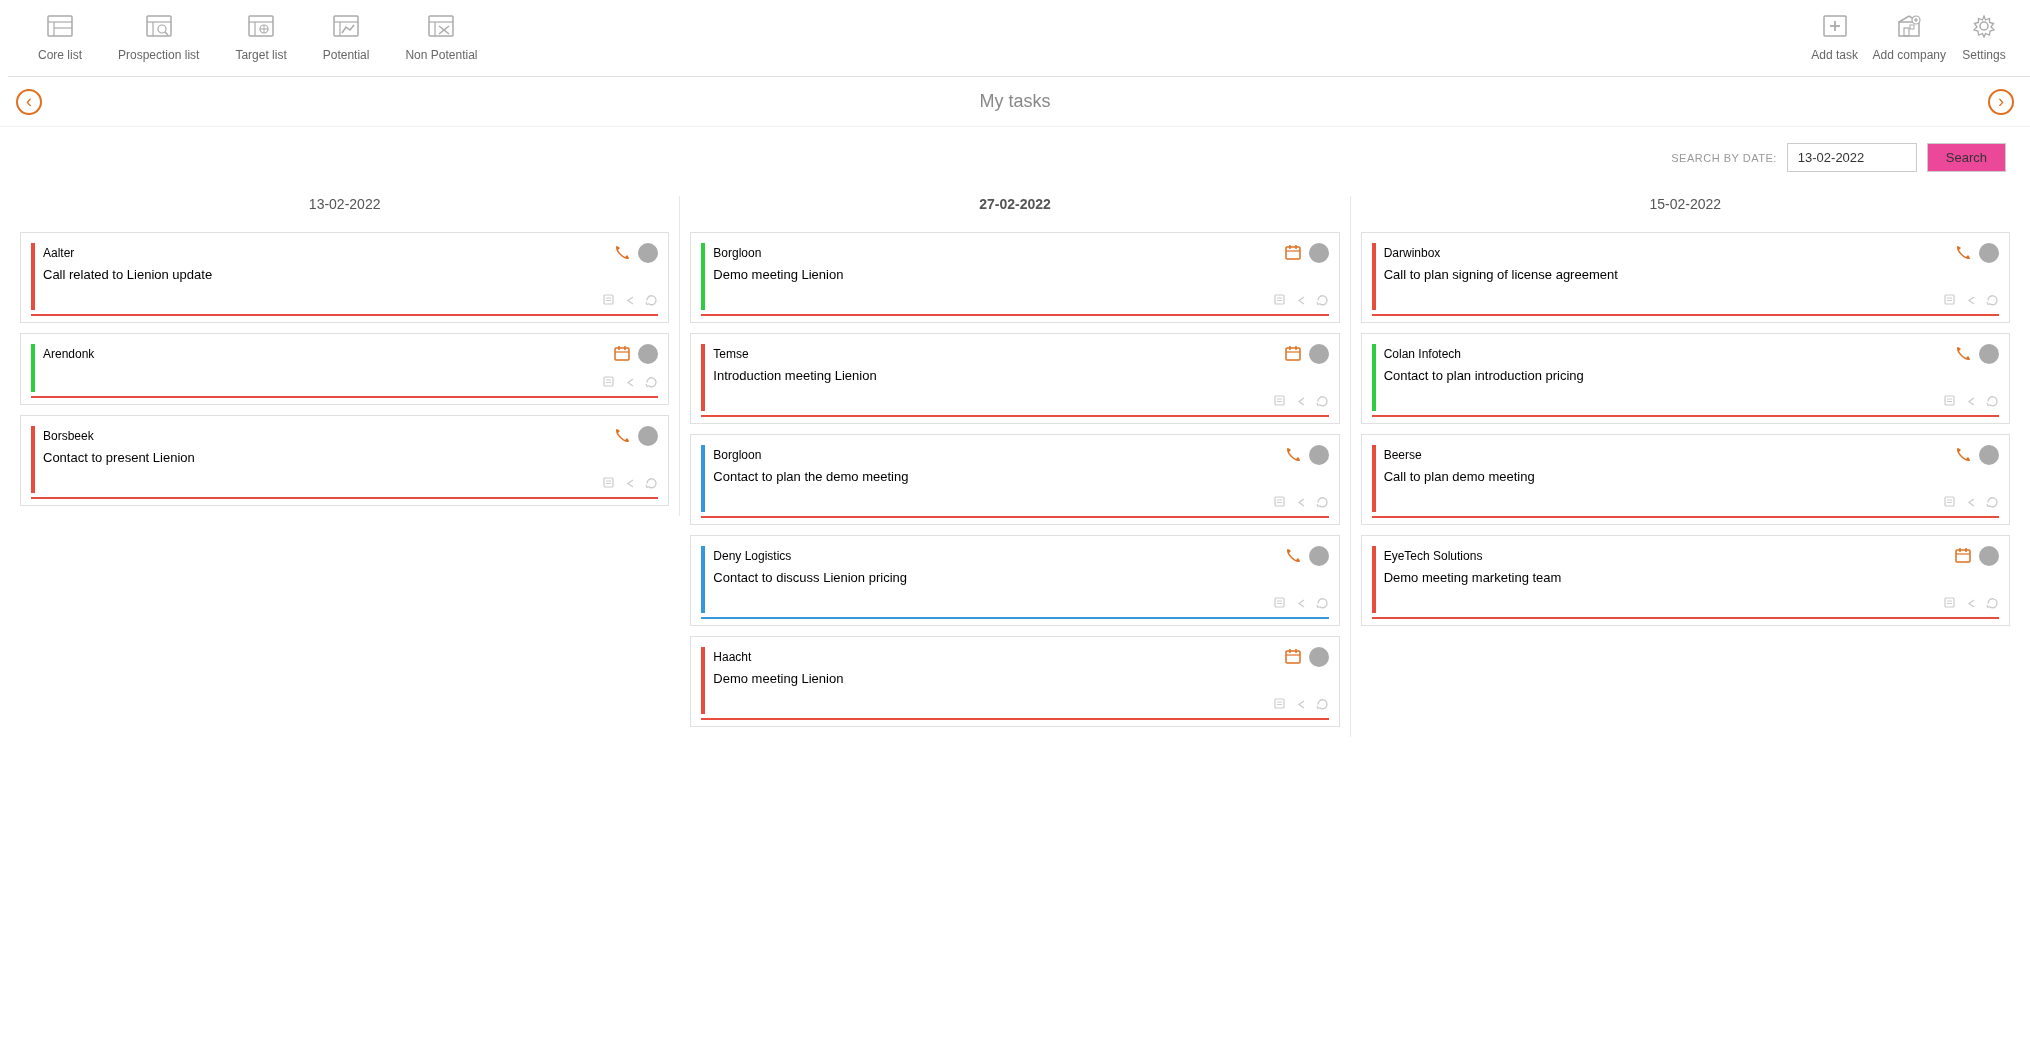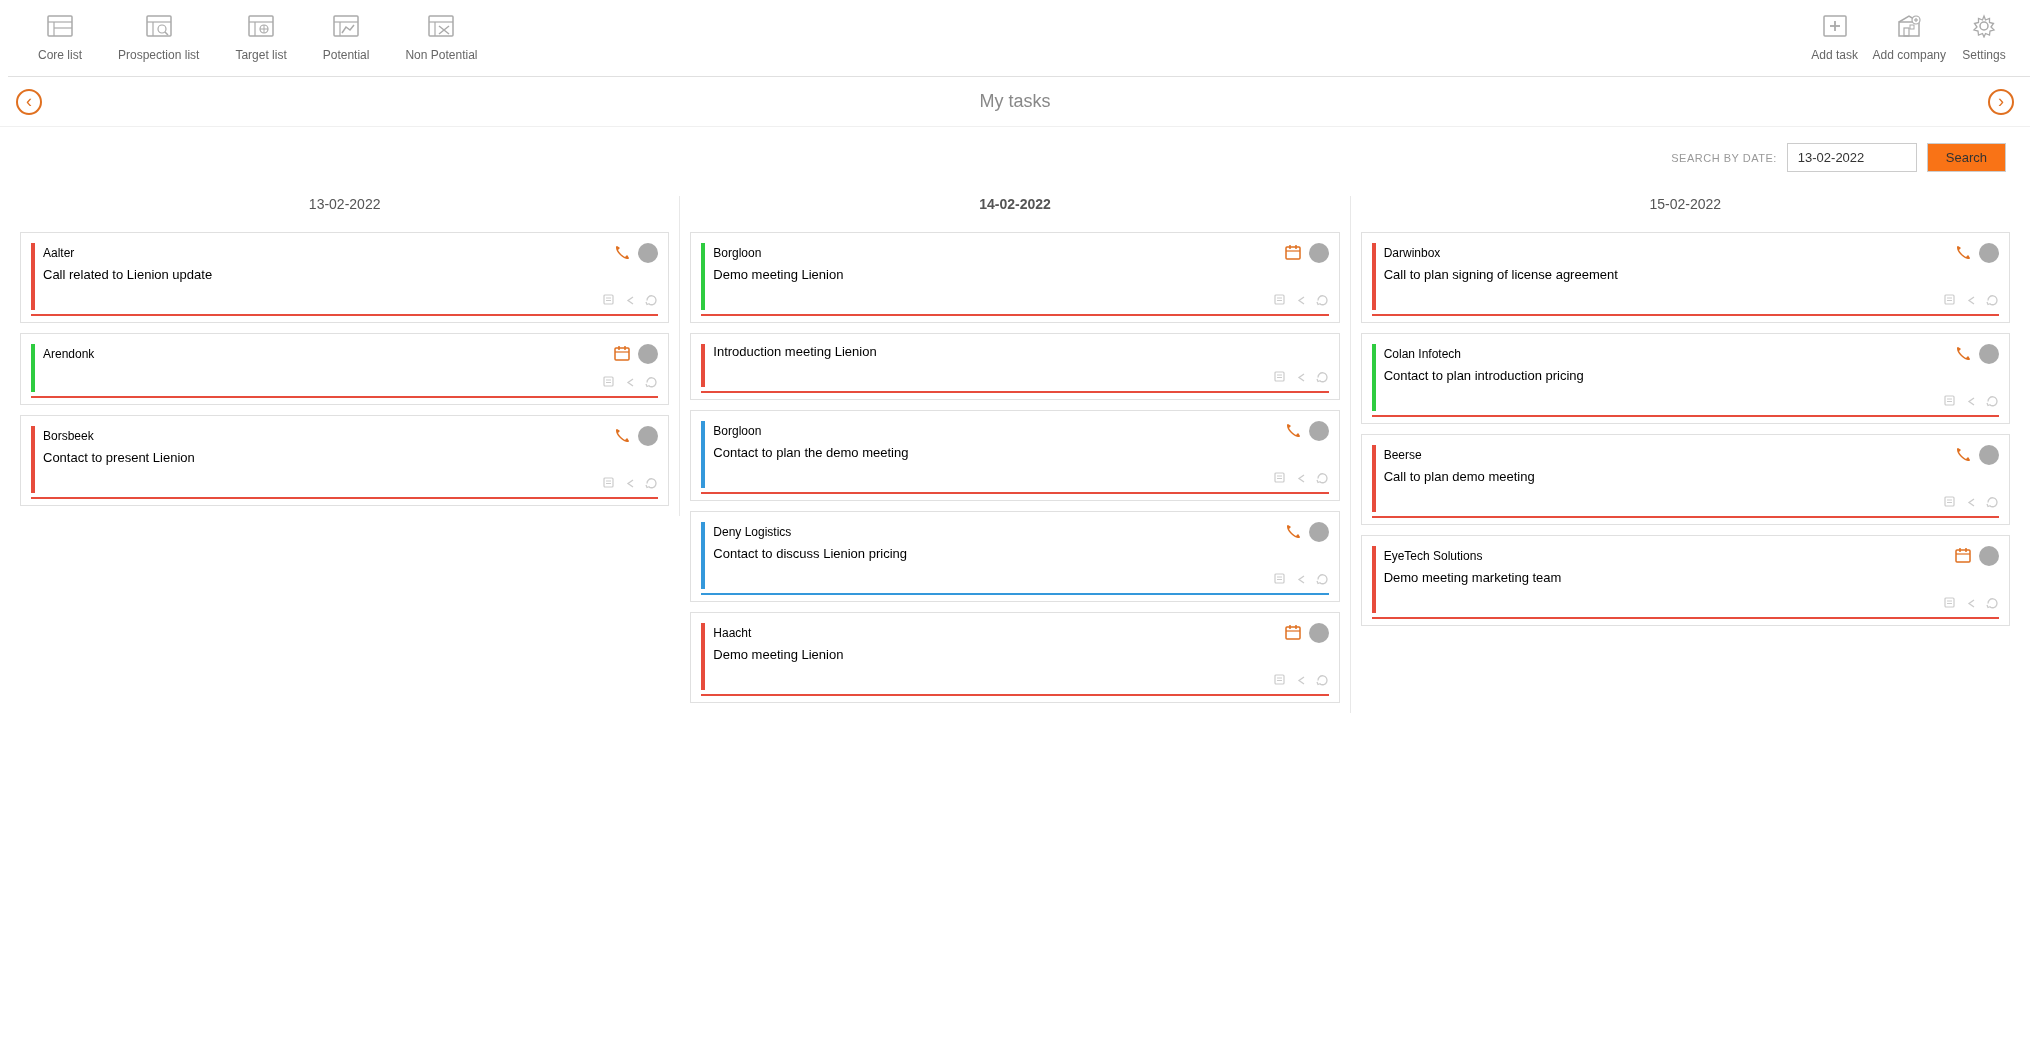--- a/index.html
+++ b/index.html
@@ -100,21 +100,21 @@
       margin-right: 0;
     }
     .search-date-input {
       border: 1px solid #ccc;
       padding: 6px 10px;
       font-size: 13px;
       color: #333;
       width: 130px;
     }
     .search-button {
-      background: #f97316;
+      background: #ec4899;
       border: 1px solid #ccc;
       padding: 6px 18px;
       font-size: 13px;
       cursor: pointer;
       color: #333;
     }
 
     
     .columns-container {
       display: flex;
@@ -431,21 +431,21 @@
                 <path d="M2 6.5 A4.5 4.5 0 1 1 4 10" stroke="#ccc" stroke-width="1.3" fill="none"></path>
                 <polyline points="1,8 2,10.5 4.5,9.5" stroke="#ccc" stroke-width="1.3" fill="none"></polyline>
               </svg>
     </span>
   </div>
         </div>
         <div class="task-card-bottom-red" style="height: 2px; margin-top: 4px;"></div>
       </div>
     </div>
     <div class="column">
-      <div class="column-header bold">14-02-2022</div>
+      <div class="column-header bold">27-02-2022</div>
       <div class="task-card">
         <div class="task-card-inner green">
           <div class="task-card-top">
             <span class="task-company">Borgloon</span>
             <span class="task-icons">
               <span class="task-icon"><svg width="16" height="16" viewBox="0 0 16 16" fill="none">
                   <rect x="1" y="3" width="14" height="12" rx="1" stroke="#e07020" stroke-width="1.5" fill="none"></rect>
                   <line x1="1" y1="7" x2="15" y2="7" stroke="#e07020" stroke-width="1.2"></line>
                   <line x1="5" y1="1" x2="5" y2="5" stroke="#e07020" stroke-width="1.5"></line>
                   <line x1="11" y1="1" x2="11" y2="5" stroke="#e07020" stroke-width="1.5"></line>
@@ -472,274 +472,286 @@
                 <path d="M2 6.5 A4.5 4.5 0 1 1 4 10" stroke="#ccc" stroke-width="1.3" fill="none"></path>
                 <polyline points="1,8 2,10.5 4.5,9.5" stroke="#ccc" stroke-width="1.3" fill="none"></polyline>
               </svg>
     </span>
   </div>
         </div>
         <div class="task-card-bottom-red" style="height: 2px; margin-top: 4px;"></div>
       </div>
       <div class="task-card">
         <div class="task-card-inner red">
-          <div class="task-description">Introduction meeting Lienion</div>
-          <div class="task-actions">
-    <span class="task-action-icon">
-      <svg width="13" height="13" viewBox="0 0 13 13" fill="none">
-                <rect x="1" y="1" width="9" height="9" rx="1" stroke="#ccc" stroke-width="1.2" fill="none"></rect>
-                <line x1="3" y1="4" x2="8" y2="4" stroke="#ccc" stroke-width="1"></line>
-                <line x1="3" y1="6.5" x2="8" y2="6.5" stroke="#ccc" stroke-width="1"></line>
-              </svg>
-    </span>
-    <span class="task-action-icon">
-      <svg width="13" height="13" viewBox="0 0 13 13" fill="none">
-                <polyline points="9,3 4,6.5 9,10" stroke="#ccc" stroke-width="1.3" fill="none"></polyline>
-              </svg>
-    </span>
-    <span class="task-action-icon">
-      <svg width="13" height="13" viewBox="0 0 13 13" fill="none">
-                <path d="M2 6.5 A4.5 4.5 0 1 1 4 10" stroke="#ccc" stroke-width="1.3" fill="none"></path>
-                <polyline points="1,8 2,10.5 4.5,9.5" stroke="#ccc" stroke-width="1.3" fill="none"></polyline>
-              </svg>
-    </span>
-  </div>
-        </div>
-        <div class="task-card-bottom-red" style="height: 2px; margin-top: 4px;"></div>
-      </div>
-      <div class="task-card">
-        <div class="task-card-inner blue">
-          <div class="task-card-top">
-            <span class="task-company">Borgloon</span>
-            <span class="task-icons">
-              <span class="task-icon"><svg width="16" height="16" viewBox="0 0 16 16" fill="none">
-                  <path d="M3 2C3 2 2 2 2 3C2 4 2 7 6 11C10 15 13 15 14 15C15 15 15 14 15 14L13.5 11.5C13.5 11.5 13 11 12.5 11.5L11 13C11 13 9 12 7 10C5 8 4 6 4 6L5.5 4.5C6 4 5.5 3.5 5.5 3.5L3 2Z" fill="#e07020"></path>
-                </svg></span>
-              <span class="task-avatar"></span>
-            </span>
-          </div>
-          <div class="task-description">Contact to plan the demo meeting</div>
-          <div class="task-actions">
-    <span class="task-action-icon">
-      <svg width="13" height="13" viewBox="0 0 13 13" fill="none">
-                <rect x="1" y="1" width="9" height="9" rx="1" stroke="#ccc" stroke-width="1.2" fill="none"></rect>
-                <line x1="3" y1="4" x2="8" y2="4" stroke="#ccc" stroke-width="1"></line>
-                <line x1="3" y1="6.5" x2="8" y2="6.5" stroke="#ccc" stroke-width="1"></line>
-              </svg>
-    </span>
-    <span class="task-action-icon">
-      <svg width="13" height="13" viewBox="0 0 13 13" fill="none">
-                <polyline points="9,3 4,6.5 9,10" stroke="#ccc" stroke-width="1.3" fill="none"></polyline>
-              </svg>
-    </span>
-    <span class="task-action-icon">
-      <svg width="13" height="13" viewBox="0 0 13 13" fill="none">
-                <path d="M2 6.5 A4.5 4.5 0 1 1 4 10" stroke="#ccc" stroke-width="1.3" fill="none"></path>
-                <polyline points="1,8 2,10.5 4.5,9.5" stroke="#ccc" stroke-width="1.3" fill="none"></polyline>
-              </svg>
-    </span>
-  </div>
-        </div>
-        <div class="task-card-bottom-red" style="height: 2px; margin-top: 4px;"></div>
-      </div>
-      <div class="task-card">
-        <div class="task-card-inner blue">
-          <div class="task-card-top">
-            <span class="task-company">Deny Logistics</span>
-            <span class="task-icons">
-              <span class="task-icon"><svg width="16" height="16" viewBox="0 0 16 16" fill="none">
-                  <path d="M3 2C3 2 2 2 2 3C2 4 2 7 6 11C10 15 13 15 14 15C15 15 15 14 15 14L13.5 11.5C13.5 11.5 13 11 12.5 11.5L11 13C11 13 9 12 7 10C5 8 4 6 4 6L5.5 4.5C6 4 5.5 3.5 5.5 3.5L3 2Z" fill="#e07020"></path>
-                </svg></span>
-              <span class="task-avatar"></span>
-            </span>
-          </div>
-          <div class="task-description">Contact to discuss Lienion pricing</div>
-          <div class="task-actions">
-    <span class="task-action-icon">
-      <svg width="13" height="13" viewBox="0 0 13 13" fill="none">
-                <rect x="1" y="1" width="9" height="9" rx="1" stroke="#ccc" stroke-width="1.2" fill="none"></rect>
-                <line x1="3" y1="4" x2="8" y2="4" stroke="#ccc" stroke-width="1"></line>
-                <line x1="3" y1="6.5" x2="8" y2="6.5" stroke="#ccc" stroke-width="1"></line>
-              </svg>
-    </span>
-    <span class="task-action-icon">
-      <svg width="13" height="13" viewBox="0 0 13 13" fill="none">
-                <polyline points="9,3 4,6.5 9,10" stroke="#ccc" stroke-width="1.3" fill="none"></polyline>
-              </svg>
-    </span>
-    <span class="task-action-icon">
-      <svg width="13" height="13" viewBox="0 0 13 13" fill="none">
-                <path d="M2 6.5 A4.5 4.5 0 1 1 4 10" stroke="#ccc" stroke-width="1.3" fill="none"></path>
-                <polyline points="1,8 2,10.5 4.5,9.5" stroke="#ccc" stroke-width="1.3" fill="none"></polyline>
-              </svg>
-    </span>
-  </div>
-        </div>
-        <div class="task-card-bottom-blue" style="height: 2px; margin-top: 4px;"></div>
-      </div>
-      <div class="task-card">
-        <div class="task-card-inner red">
-          <div class="task-card-top">
-            <span class="task-company">Haacht</span>
+          <div class="task-card-top">
+            <span class="task-company">Temse</span>
             <span class="task-icons">
               <span class="task-icon"><svg width="16" height="16" viewBox="0 0 16 16" fill="none">
                   <rect x="1" y="3" width="14" height="12" rx="1" stroke="#e07020" stroke-width="1.5" fill="none"></rect>
                   <line x1="1" y1="7" x2="15" y2="7" stroke="#e07020" stroke-width="1.2"></line>
                   <line x1="5" y1="1" x2="5" y2="5" stroke="#e07020" stroke-width="1.5"></line>
                   <line x1="11" y1="1" x2="11" y2="5" stroke="#e07020" stroke-width="1.5"></line>
                 </svg></span>
               <span class="task-avatar"></span>
             </span>
           </div>
-          <div class="task-description">Demo meeting Lienion</div>
-          <div class="task-actions">
-    <span class="task-action-icon">
-      <svg width="13" height="13" viewBox="0 0 13 13" fill="none">
-                <rect x="1" y="1" width="9" height="9" rx="1" stroke="#ccc" stroke-width="1.2" fill="none"></rect>
-                <line x1="3" y1="4" x2="8" y2="4" stroke="#ccc" stroke-width="1"></line>
-                <line x1="3" y1="6.5" x2="8" y2="6.5" stroke="#ccc" stroke-width="1"></line>
-              </svg>
-    </span>
-    <span class="task-action-icon">
-      <svg width="13" height="13" viewBox="0 0 13 13" fill="none">
-                <polyline points="9,3 4,6.5 9,10" stroke="#ccc" stroke-width="1.3" fill="none"></polyline>
-              </svg>
-    </span>
-    <span class="task-action-icon">
-      <svg width="13" height="13" viewBox="0 0 13 13" fill="none">
-                <path d="M2 6.5 A4.5 4.5 0 1 1 4 10" stroke="#ccc" stroke-width="1.3" fill="none"></path>
-                <polyline points="1,8 2,10.5 4.5,9.5" stroke="#ccc" stroke-width="1.3" fill="none"></polyline>
-              </svg>
-    </span>
-  </div>
-        </div>
-        <div class="task-card-bottom-red" style="height: 2px; margin-top: 4px;"></div>
-      </div>
-    </div>
-    <div class="column">
-      <div class="column-header">15-02-2022</div>
+          <div class="task-description">Introduction meeting Lienion</div>
+          <div class="task-actions">
+    <span class="task-action-icon">
+      <svg width="13" height="13" viewBox="0 0 13 13" fill="none">
+                <rect x="1" y="1" width="9" height="9" rx="1" stroke="#ccc" stroke-width="1.2" fill="none"></rect>
+                <line x1="3" y1="4" x2="8" y2="4" stroke="#ccc" stroke-width="1"></line>
+                <line x1="3" y1="6.5" x2="8" y2="6.5" stroke="#ccc" stroke-width="1"></line>
+              </svg>
+    </span>
+    <span class="task-action-icon">
+      <svg width="13" height="13" viewBox="0 0 13 13" fill="none">
+                <polyline points="9,3 4,6.5 9,10" stroke="#ccc" stroke-width="1.3" fill="none"></polyline>
+              </svg>
+    </span>
+    <span class="task-action-icon">
+      <svg width="13" height="13" viewBox="0 0 13 13" fill="none">
+                <path d="M2 6.5 A4.5 4.5 0 1 1 4 10" stroke="#ccc" stroke-width="1.3" fill="none"></path>
+                <polyline points="1,8 2,10.5 4.5,9.5" stroke="#ccc" stroke-width="1.3" fill="none"></polyline>
+              </svg>
+    </span>
+  </div>
+        </div>
+        <div class="task-card-bottom-red" style="height: 2px; margin-top: 4px;"></div>
+      </div>
+      <div class="task-card">
+        <div class="task-card-inner blue">
+          <div class="task-card-top">
+            <span class="task-company">Borgloon</span>
+            <span class="task-icons">
+              <span class="task-icon"><svg width="16" height="16" viewBox="0 0 16 16" fill="none">
+                  <path d="M3 2C3 2 2 2 2 3C2 4 2 7 6 11C10 15 13 15 14 15C15 15 15 14 15 14L13.5 11.5C13.5 11.5 13 11 12.5 11.5L11 13C11 13 9 12 7 10C5 8 4 6 4 6L5.5 4.5C6 4 5.5 3.5 5.5 3.5L3 2Z" fill="#e07020"></path>
+                </svg></span>
+              <span class="task-avatar"></span>
+            </span>
+          </div>
+          <div class="task-description">Contact to plan the demo meeting</div>
+          <div class="task-actions">
+    <span class="task-action-icon">
+      <svg width="13" height="13" viewBox="0 0 13 13" fill="none">
+                <rect x="1" y="1" width="9" height="9" rx="1" stroke="#ccc" stroke-width="1.2" fill="none"></rect>
+                <line x1="3" y1="4" x2="8" y2="4" stroke="#ccc" stroke-width="1"></line>
+                <line x1="3" y1="6.5" x2="8" y2="6.5" stroke="#ccc" stroke-width="1"></line>
+              </svg>
+    </span>
+    <span class="task-action-icon">
+      <svg width="13" height="13" viewBox="0 0 13 13" fill="none">
+                <polyline points="9,3 4,6.5 9,10" stroke="#ccc" stroke-width="1.3" fill="none"></polyline>
+              </svg>
+    </span>
+    <span class="task-action-icon">
+      <svg width="13" height="13" viewBox="0 0 13 13" fill="none">
+                <path d="M2 6.5 A4.5 4.5 0 1 1 4 10" stroke="#ccc" stroke-width="1.3" fill="none"></path>
+                <polyline points="1,8 2,10.5 4.5,9.5" stroke="#ccc" stroke-width="1.3" fill="none"></polyline>
+              </svg>
+    </span>
+  </div>
+        </div>
+        <div class="task-card-bottom-red" style="height: 2px; margin-top: 4px;"></div>
+      </div>
+      <div class="task-card">
+        <div class="task-card-inner blue">
+          <div class="task-card-top">
+            <span class="task-company">Deny Logistics</span>
+            <span class="task-icons">
+              <span class="task-icon"><svg width="16" height="16" viewBox="0 0 16 16" fill="none">
+                  <path d="M3 2C3 2 2 2 2 3C2 4 2 7 6 11C10 15 13 15 14 15C15 15 15 14 15 14L13.5 11.5C13.5 11.5 13 11 12.5 11.5L11 13C11 13 9 12 7 10C5 8 4 6 4 6L5.5 4.5C6 4 5.5 3.5 5.5 3.5L3 2Z" fill="#e07020"></path>
+                </svg></span>
+              <span class="task-avatar"></span>
+            </span>
+          </div>
+          <div class="task-description">Contact to discuss Lienion pricing</div>
+          <div class="task-actions">
+    <span class="task-action-icon">
+      <svg width="13" height="13" viewBox="0 0 13 13" fill="none">
+                <rect x="1" y="1" width="9" height="9" rx="1" stroke="#ccc" stroke-width="1.2" fill="none"></rect>
+                <line x1="3" y1="4" x2="8" y2="4" stroke="#ccc" stroke-width="1"></line>
+                <line x1="3" y1="6.5" x2="8" y2="6.5" stroke="#ccc" stroke-width="1"></line>
+              </svg>
+    </span>
+    <span class="task-action-icon">
+      <svg width="13" height="13" viewBox="0 0 13 13" fill="none">
+                <polyline points="9,3 4,6.5 9,10" stroke="#ccc" stroke-width="1.3" fill="none"></polyline>
+              </svg>
+    </span>
+    <span class="task-action-icon">
+      <svg width="13" height="13" viewBox="0 0 13 13" fill="none">
+                <path d="M2 6.5 A4.5 4.5 0 1 1 4 10" stroke="#ccc" stroke-width="1.3" fill="none"></path>
+                <polyline points="1,8 2,10.5 4.5,9.5" stroke="#ccc" stroke-width="1.3" fill="none"></polyline>
+              </svg>
+    </span>
+  </div>
+        </div>
+        <div class="task-card-bottom-blue" style="height: 2px; margin-top: 4px;"></div>
+      </div>
       <div class="task-card">
         <div class="task-card-inner red">
           <div class="task-card-top">
-            <span class="task-company">Darwinbox</span>
-            <span class="task-icons">
-              <span class="task-icon"><svg width="16" height="16" viewBox="0 0 16 16" fill="none">
-                  <path d="M3 2C3 2 2 2 2 3C2 4 2 7 6 11C10 15 13 15 14 15C15 15 15 14 15 14L13.5 11.5C13.5 11.5 13 11 12.5 11.5L11 13C11 13 9 12 7 10C5 8 4 6 4 6L5.5 4.5C6 4 5.5 3.5 5.5 3.5L3 2Z" fill="#e07020"></path>
-                </svg></span>
-              <span class="task-avatar"></span>
-            </span>
-          </div>
-          <div class="task-description">Call to plan signing of license agreement</div>
-          <div class="task-actions">
-    <span class="task-action-icon">
-      <svg width="13" height="13" viewBox="0 0 13 13" fill="none">
-                <rect x="1" y="1" width="9" height="9" rx="1" stroke="#ccc" stroke-width="1.2" fill="none"></rect>
-                <line x1="3" y1="4" x2="8" y2="4" stroke="#ccc" stroke-width="1"></line>
-                <line x1="3" y1="6.5" x2="8" y2="6.5" stroke="#ccc" stroke-width="1"></line>
-              </svg>
-    </span>
-    <span class="task-action-icon">
-      <svg width="13" height="13" viewBox="0 0 13 13" fill="none">
-                <polyline points="9,3 4,6.5 9,10" stroke="#ccc" stroke-width="1.3" fill="none"></polyline>
-              </svg>
-    </span>
-    <span class="task-action-icon">
-      <svg width="13" height="13" viewBox="0 0 13 13" fill="none">
-                <path d="M2 6.5 A4.5 4.5 0 1 1 4 10" stroke="#ccc" stroke-width="1.3" fill="none"></path>
-                <polyline points="1,8 2,10.5 4.5,9.5" stroke="#ccc" stroke-width="1.3" fill="none"></polyline>
-              </svg>
-    </span>
-  </div>
-        </div>
-        <div class="task-card-bottom-red" style="height: 2px; margin-top: 4px;"></div>
-      </div>
-      <div class="task-card">
-        <div class="task-card-inner green">
-          <div class="task-card-top">
-            <span class="task-company">Colan Infotech</span>
-            <span class="task-icons">
-              <span class="task-icon"><svg width="16" height="16" viewBox="0 0 16 16" fill="none">
-                  <path d="M3 2C3 2 2 2 2 3C2 4 2 7 6 11C10 15 13 15 14 15C15 15 15 14 15 14L13.5 11.5C13.5 11.5 13 11 12.5 11.5L11 13C11 13 9 12 7 10C5 8 4 6 4 6L5.5 4.5C6 4 5.5 3.5 5.5 3.5L3 2Z" fill="#e07020"></path>
-                </svg></span>
-              <span class="task-avatar"></span>
-            </span>
-          </div>
-          <div class="task-description">Contact to plan introduction pricing</div>
-          <div class="task-actions">
-    <span class="task-action-icon">
-      <svg width="13" height="13" viewBox="0 0 13 13" fill="none">
-                <rect x="1" y="1" width="9" height="9" rx="1" stroke="#ccc" stroke-width="1.2" fill="none"></rect>
-                <line x1="3" y1="4" x2="8" y2="4" stroke="#ccc" stroke-width="1"></line>
-                <line x1="3" y1="6.5" x2="8" y2="6.5" stroke="#ccc" stroke-width="1"></line>
-              </svg>
-    </span>
-    <span class="task-action-icon">
-      <svg width="13" height="13" viewBox="0 0 13 13" fill="none">
-                <polyline points="9,3 4,6.5 9,10" stroke="#ccc" stroke-width="1.3" fill="none"></polyline>
-              </svg>
-    </span>
-    <span class="task-action-icon">
-      <svg width="13" height="13" viewBox="0 0 13 13" fill="none">
-                <path d="M2 6.5 A4.5 4.5 0 1 1 4 10" stroke="#ccc" stroke-width="1.3" fill="none"></path>
-                <polyline points="1,8 2,10.5 4.5,9.5" stroke="#ccc" stroke-width="1.3" fill="none"></polyline>
-              </svg>
-    </span>
-  </div>
-        </div>
-        <div class="task-card-bottom-red" style="height: 2px; margin-top: 4px;"></div>
-      </div>
-      <div class="task-card">
-        <div class="task-card-inner red">
-          <div class="task-card-top">
-            <span class="task-company">Beerse</span>
-            <span class="task-icons">
-              <span class="task-icon"><svg width="16" height="16" viewBox="0 0 16 16" fill="none">
-                  <path d="M3 2C3 2 2 2 2 3C2 4 2 7 6 11C10 15 13 15 14 15C15 15 15 14 15 14L13.5 11.5C13.5 11.5 13 11 12.5 11.5L11 13C11 13 9 12 7 10C5 8 4 6 4 6L5.5 4.5C6 4 5.5 3.5 5.5 3.5L3 2Z" fill="#e07020"></path>
-                </svg></span>
-              <span class="task-avatar"></span>
-            </span>
-          </div>
-          <div class="task-description">Call to plan demo meeting</div>
-          <div class="task-actions">
-    <span class="task-action-icon">
-      <svg width="13" height="13" viewBox="0 0 13 13" fill="none">
-                <rect x="1" y="1" width="9" height="9" rx="1" stroke="#ccc" stroke-width="1.2" fill="none"></rect>
-                <line x1="3" y1="4" x2="8" y2="4" stroke="#ccc" stroke-width="1"></line>
-                <line x1="3" y1="6.5" x2="8" y2="6.5" stroke="#ccc" stroke-width="1"></line>
-              </svg>
-    </span>
-    <span class="task-action-icon">
-      <svg width="13" height="13" viewBox="0 0 13 13" fill="none">
-                <polyline points="9,3 4,6.5 9,10" stroke="#ccc" stroke-width="1.3" fill="none"></polyline>
-              </svg>
-    </span>
-    <span class="task-action-icon">
-      <svg width="13" height="13" viewBox="0 0 13 13" fill="none">
-                <path d="M2 6.5 A4.5 4.5 0 1 1 4 10" stroke="#ccc" stroke-width="1.3" fill="none"></path>
-                <polyline points="1,8 2,10.5 4.5,9.5" stroke="#ccc" stroke-width="1.3" fill="none"></polyline>
-              </svg>
-    </span>
-  </div>
-        </div>
-        <div class="task-card-bottom-red" style="height: 2px; margin-top: 4px;"></div>
-      </div>
-      <div class="task-card">
-        <div class="task-card-inner red">
-          <div class="task-card-top">
-            <span class="task-company">EyeTech Solutions</span>
+            <span class="task-company">Haacht</span>
             <span class="task-icons">
               <span class="task-icon"><svg width="16" height="16" viewBox="0 0 16 16" fill="none">
                   <rect x="1" y="3" width="14" height="12" rx="1" stroke="#e07020" stroke-width="1.5" fill="none"></rect>
                   <line x1="1" y1="7" x2="15" y2="7" stroke="#e07020" stroke-width="1.2"></line>
                   <line x1="5" y1="1" x2="5" y2="5" stroke="#e07020" stroke-width="1.5"></line>
                   <line x1="11" y1="1" x2="11" y2="5" stroke="#e07020" stroke-width="1.5"></line>
                 </svg></span>
               <span class="task-avatar"></span>
             </span>
           </div>
+          <div class="task-description">Demo meeting Lienion</div>
+          <div class="task-actions">
+    <span class="task-action-icon">
+      <svg width="13" height="13" viewBox="0 0 13 13" fill="none">
+                <rect x="1" y="1" width="9" height="9" rx="1" stroke="#ccc" stroke-width="1.2" fill="none"></rect>
+                <line x1="3" y1="4" x2="8" y2="4" stroke="#ccc" stroke-width="1"></line>
+                <line x1="3" y1="6.5" x2="8" y2="6.5" stroke="#ccc" stroke-width="1"></line>
+              </svg>
+    </span>
+    <span class="task-action-icon">
+      <svg width="13" height="13" viewBox="0 0 13 13" fill="none">
+                <polyline points="9,3 4,6.5 9,10" stroke="#ccc" stroke-width="1.3" fill="none"></polyline>
+              </svg>
+    </span>
+    <span class="task-action-icon">
+      <svg width="13" height="13" viewBox="0 0 13 13" fill="none">
+                <path d="M2 6.5 A4.5 4.5 0 1 1 4 10" stroke="#ccc" stroke-width="1.3" fill="none"></path>
+                <polyline points="1,8 2,10.5 4.5,9.5" stroke="#ccc" stroke-width="1.3" fill="none"></polyline>
+              </svg>
+    </span>
+  </div>
+        </div>
+        <div class="task-card-bottom-red" style="height: 2px; margin-top: 4px;"></div>
+      </div>
+    </div>
+    <div class="column">
+      <div class="column-header">15-02-2022</div>
+      <div class="task-card">
+        <div class="task-card-inner red">
+          <div class="task-card-top">
+            <span class="task-company">Darwinbox</span>
+            <span class="task-icons">
+              <span class="task-icon"><svg width="16" height="16" viewBox="0 0 16 16" fill="none">
+                  <path d="M3 2C3 2 2 2 2 3C2 4 2 7 6 11C10 15 13 15 14 15C15 15 15 14 15 14L13.5 11.5C13.5 11.5 13 11 12.5 11.5L11 13C11 13 9 12 7 10C5 8 4 6 4 6L5.5 4.5C6 4 5.5 3.5 5.5 3.5L3 2Z" fill="#e07020"></path>
+                </svg></span>
+              <span class="task-avatar"></span>
+            </span>
+          </div>
+          <div class="task-description">Call to plan signing of license agreement</div>
+          <div class="task-actions">
+    <span class="task-action-icon">
+      <svg width="13" height="13" viewBox="0 0 13 13" fill="none">
+                <rect x="1" y="1" width="9" height="9" rx="1" stroke="#ccc" stroke-width="1.2" fill="none"></rect>
+                <line x1="3" y1="4" x2="8" y2="4" stroke="#ccc" stroke-width="1"></line>
+                <line x1="3" y1="6.5" x2="8" y2="6.5" stroke="#ccc" stroke-width="1"></line>
+              </svg>
+    </span>
+    <span class="task-action-icon">
+      <svg width="13" height="13" viewBox="0 0 13 13" fill="none">
+                <polyline points="9,3 4,6.5 9,10" stroke="#ccc" stroke-width="1.3" fill="none"></polyline>
+              </svg>
+    </span>
+    <span class="task-action-icon">
+      <svg width="13" height="13" viewBox="0 0 13 13" fill="none">
+                <path d="M2 6.5 A4.5 4.5 0 1 1 4 10" stroke="#ccc" stroke-width="1.3" fill="none"></path>
+                <polyline points="1,8 2,10.5 4.5,9.5" stroke="#ccc" stroke-width="1.3" fill="none"></polyline>
+              </svg>
+    </span>
+  </div>
+        </div>
+        <div class="task-card-bottom-red" style="height: 2px; margin-top: 4px;"></div>
+      </div>
+      <div class="task-card">
+        <div class="task-card-inner green">
+          <div class="task-card-top">
+            <span class="task-company">Colan Infotech</span>
+            <span class="task-icons">
+              <span class="task-icon"><svg width="16" height="16" viewBox="0 0 16 16" fill="none">
+                  <path d="M3 2C3 2 2 2 2 3C2 4 2 7 6 11C10 15 13 15 14 15C15 15 15 14 15 14L13.5 11.5C13.5 11.5 13 11 12.5 11.5L11 13C11 13 9 12 7 10C5 8 4 6 4 6L5.5 4.5C6 4 5.5 3.5 5.5 3.5L3 2Z" fill="#e07020"></path>
+                </svg></span>
+              <span class="task-avatar"></span>
+            </span>
+          </div>
+          <div class="task-description">Contact to plan introduction pricing</div>
+          <div class="task-actions">
+    <span class="task-action-icon">
+      <svg width="13" height="13" viewBox="0 0 13 13" fill="none">
+                <rect x="1" y="1" width="9" height="9" rx="1" stroke="#ccc" stroke-width="1.2" fill="none"></rect>
+                <line x1="3" y1="4" x2="8" y2="4" stroke="#ccc" stroke-width="1"></line>
+                <line x1="3" y1="6.5" x2="8" y2="6.5" stroke="#ccc" stroke-width="1"></line>
+              </svg>
+    </span>
+    <span class="task-action-icon">
+      <svg width="13" height="13" viewBox="0 0 13 13" fill="none">
+                <polyline points="9,3 4,6.5 9,10" stroke="#ccc" stroke-width="1.3" fill="none"></polyline>
+              </svg>
+    </span>
+    <span class="task-action-icon">
+      <svg width="13" height="13" viewBox="0 0 13 13" fill="none">
+                <path d="M2 6.5 A4.5 4.5 0 1 1 4 10" stroke="#ccc" stroke-width="1.3" fill="none"></path>
+                <polyline points="1,8 2,10.5 4.5,9.5" stroke="#ccc" stroke-width="1.3" fill="none"></polyline>
+              </svg>
+    </span>
+  </div>
+        </div>
+        <div class="task-card-bottom-red" style="height: 2px; margin-top: 4px;"></div>
+      </div>
+      <div class="task-card">
+        <div class="task-card-inner red">
+          <div class="task-card-top">
+            <span class="task-company">Beerse</span>
+            <span class="task-icons">
+              <span class="task-icon"><svg width="16" height="16" viewBox="0 0 16 16" fill="none">
+                  <path d="M3 2C3 2 2 2 2 3C2 4 2 7 6 11C10 15 13 15 14 15C15 15 15 14 15 14L13.5 11.5C13.5 11.5 13 11 12.5 11.5L11 13C11 13 9 12 7 10C5 8 4 6 4 6L5.5 4.5C6 4 5.5 3.5 5.5 3.5L3 2Z" fill="#e07020"></path>
+                </svg></span>
+              <span class="task-avatar"></span>
+            </span>
+          </div>
+          <div class="task-description">Call to plan demo meeting</div>
+          <div class="task-actions">
+    <span class="task-action-icon">
+      <svg width="13" height="13" viewBox="0 0 13 13" fill="none">
+                <rect x="1" y="1" width="9" height="9" rx="1" stroke="#ccc" stroke-width="1.2" fill="none"></rect>
+                <line x1="3" y1="4" x2="8" y2="4" stroke="#ccc" stroke-width="1"></line>
+                <line x1="3" y1="6.5" x2="8" y2="6.5" stroke="#ccc" stroke-width="1"></line>
+              </svg>
+    </span>
+    <span class="task-action-icon">
+      <svg width="13" height="13" viewBox="0 0 13 13" fill="none">
+                <polyline points="9,3 4,6.5 9,10" stroke="#ccc" stroke-width="1.3" fill="none"></polyline>
+              </svg>
+    </span>
+    <span class="task-action-icon">
+      <svg width="13" height="13" viewBox="0 0 13 13" fill="none">
+                <path d="M2 6.5 A4.5 4.5 0 1 1 4 10" stroke="#ccc" stroke-width="1.3" fill="none"></path>
+                <polyline points="1,8 2,10.5 4.5,9.5" stroke="#ccc" stroke-width="1.3" fill="none"></polyline>
+              </svg>
+    </span>
+  </div>
+        </div>
+        <div class="task-card-bottom-red" style="height: 2px; margin-top: 4px;"></div>
+      </div>
+      <div class="task-card">
+        <div class="task-card-inner red">
+          <div class="task-card-top">
+            <span class="task-company">EyeTech Solutions</span>
+            <span class="task-icons">
+              <span class="task-icon"><svg width="16" height="16" viewBox="0 0 16 16" fill="none">
+                  <rect x="1" y="3" width="14" height="12" rx="1" stroke="#e07020" stroke-width="1.5" fill="none"></rect>
+                  <line x1="1" y1="7" x2="15" y2="7" stroke="#e07020" stroke-width="1.2"></line>
+                  <line x1="5" y1="1" x2="5" y2="5" stroke="#e07020" stroke-width="1.5"></line>
+                  <line x1="11" y1="1" x2="11" y2="5" stroke="#e07020" stroke-width="1.5"></line>
+                </svg></span>
+              <span class="task-avatar"></span>
+            </span>
+          </div>
           <div class="task-description">Demo meeting marketing team</div>
           <div class="task-actions">
     <span class="task-action-icon">
       <svg width="13" height="13" viewBox="0 0 13 13" fill="none">
                 <rect x="1" y="1" width="9" height="9" rx="1" stroke="#ccc" stroke-width="1.2" fill="none"></rect>
                 <line x1="3" y1="4" x2="8" y2="4" stroke="#ccc" stroke-width="1"></line>
                 <line x1="3" y1="6.5" x2="8" y2="6.5" stroke="#ccc" stroke-width="1"></line>
               </svg>
     </span>
     <span class="task-action-icon">

